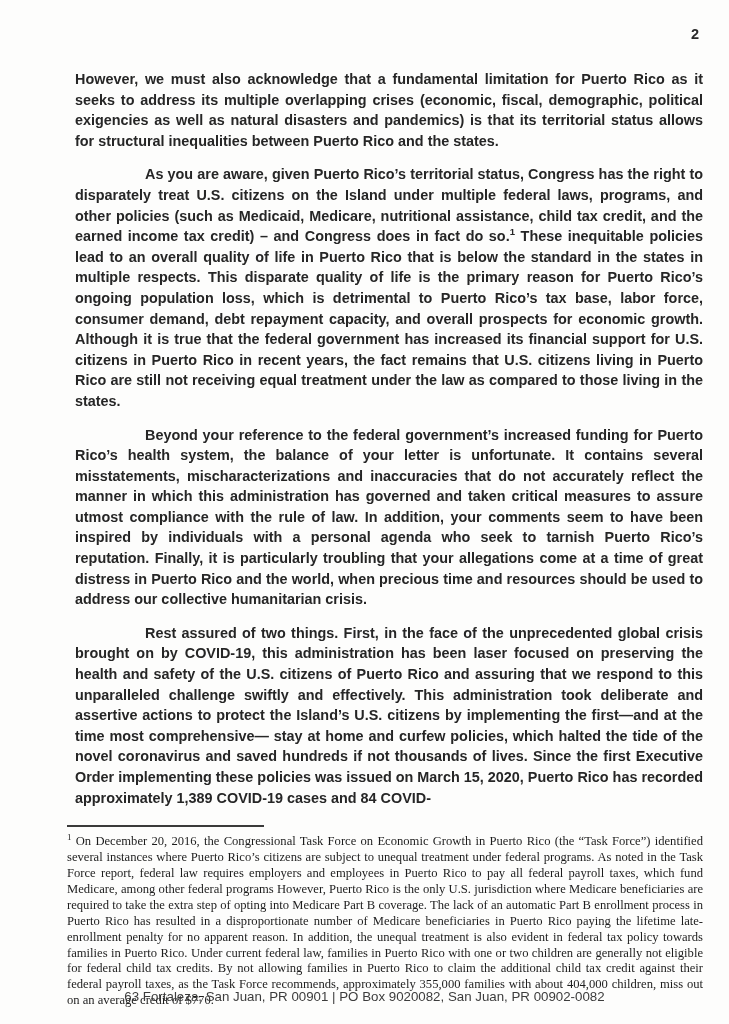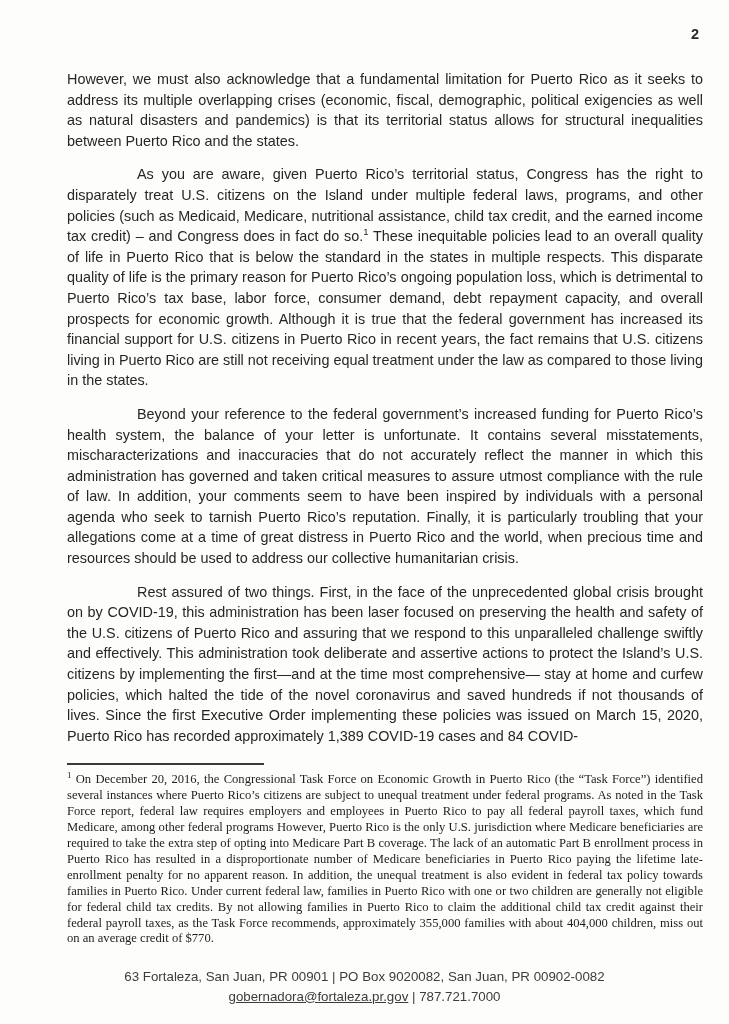--- a/index.html
+++ b/index.html
@@ -26,25 +26,26 @@
     font-weight: bold;
     color: #2a2a2a;
   }
   .letter-body {
     position: absolute;
     top: 69px;
     left: 67px;
     width: 636px;
   }
   .para {
-    margin: 0 0 13px 0;
+    margin: 0 0 13px 8px;
     font-size: 14.4px;
     line-height: 20.6px;
     text-align: justify;
     color: #262626;
+    font-weight: bold;
   }
   .para.indented { text-indent: 70px; }
   .para sup { font-size: 9.5px; line-height: 0; }
   .footnote-block { margin-top: 17px; }
   .footnote-rule {
     width: 197px;
     border: none;
     border-top: 2.5px solid #3a3a3a;
     margin: 0 0 7px 0;
   }
@@ -87,16 +88,15 @@
 
     <div class="footnote-block">
       <hr class="footnote-rule">
       <div class="footnote-text"><sup>1</sup> <span>On December 20, 2016, the Congressional Task Force on Economic Growth in Puerto Rico (the “Task Force”) identified several instances where Puerto Rico’s citizens are subject to unequal treatment under federal programs. As noted in the Task Force report, federal law requires employers and employees in Puerto Rico to pay all federal payroll taxes, which fund Medicare, among other federal programs However, Puerto Rico is the only U.S. jurisdiction where Medicare beneficiaries are required to take the extra step of opting into Medicare Part B coverage. The lack of an automatic Part B enrollment process in Puerto Rico has resulted in a disproportionate number of Medicare beneficiaries in Puerto Rico paying the lifetime late-enrollment penalty for no apparent reason. In addition, the unequal treatment is also evident in federal tax policy towards families in Puerto Rico. Under current federal law, families in Puerto Rico with one or two children are generally not eligible for federal child tax credits. By not allowing families in Puerto Rico to claim the additional child tax credit against their federal payroll taxes, as the Task Force recommends, approximately 355,000 families with about 404,000 children, miss out on an average credit of $770.</span></div>
     </div>
 
   </div>
 
   <div class="page-footer">
     <div>63 Fortaleza, San Juan, PR 00901 | PO Box 9020082, San Juan, PR 00902-0082</div>
-    <div><span class="email">gobernadora@fortaleza.pr.gov</span><span> | </span><span>787.721.7000</span></div>
   </div>
 
 </div>
 
 </body></html>

